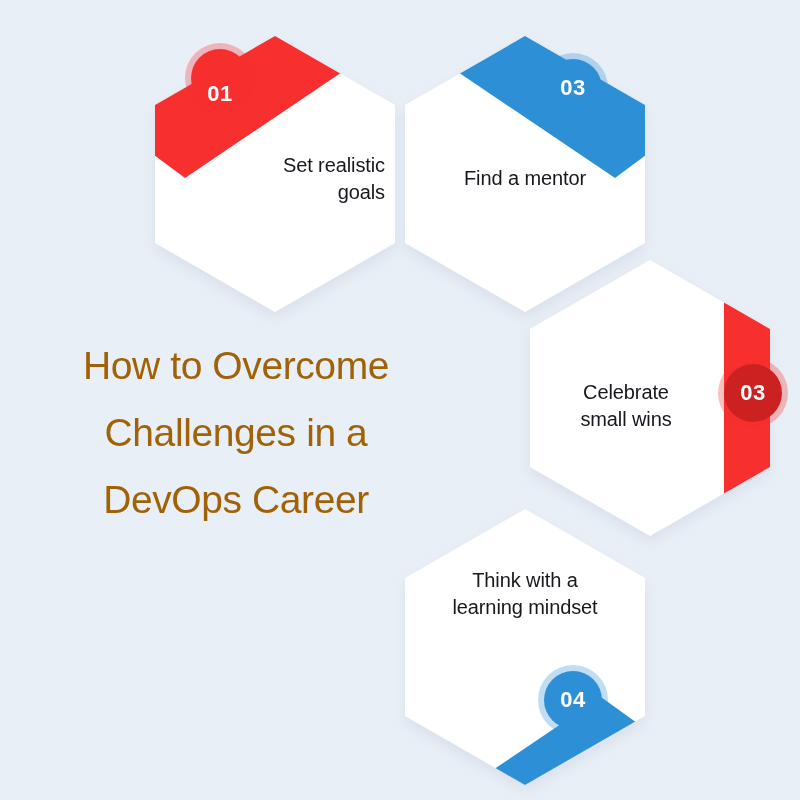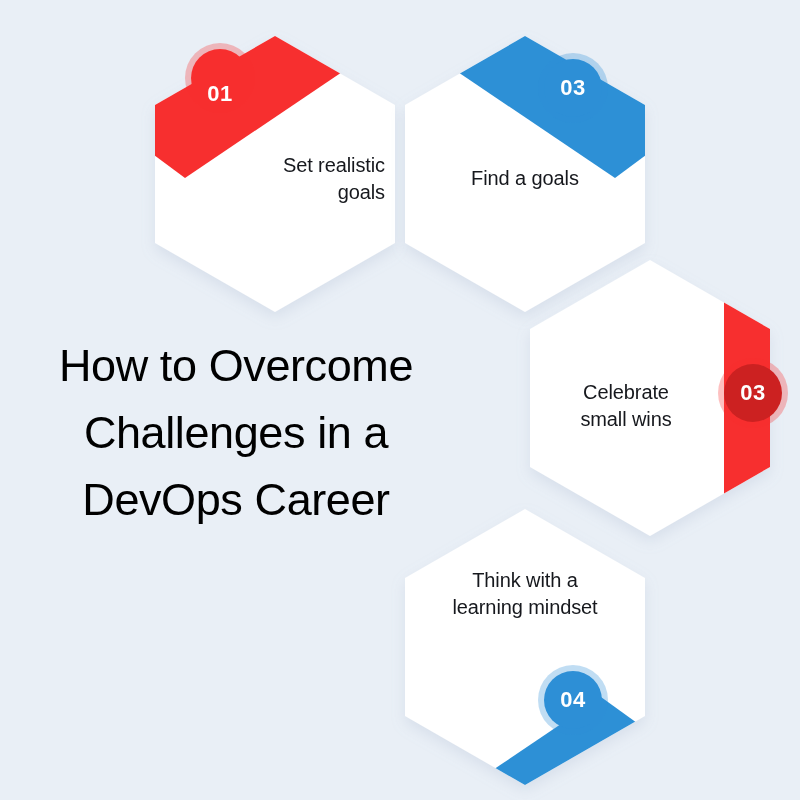--- a/index.html
+++ b/index.html
@@ -28,25 +28,25 @@
   #title-block {
     position: absolute;
     left: 0px;
     top: 332px;
     width: 472px;
     text-align: center;
     z-index: 30;
   }
   #title-block .title-line {
     display: block;
-    font-size: 45px;
+    font-size: 39px;
     line-height: 67px;
     font-weight: 500;
     letter-spacing: -0.4px;
-    color: #000000;
+    color: #a16207;
     white-space: nowrap;
   }
 
   
   .hex-card {
     position: absolute;
     width: 240px;
     height: 276px;
   }
   .hex-svg {
@@ -158,21 +158,21 @@
         <filter id="sh2" x="-30%" y="-30%" width="160%" height="160%">
           <feDropShadow dx="0" dy="6" stdDeviation="7" flood-color="#9aa9c4" flood-opacity="0.22"></feDropShadow>
         </filter>
       </defs>
       <polygon points="120,0 240,69 240,207 120,276 0,207 0,69" fill="#ffffff" filter="url(#sh2)"></polygon>
       <g clip-path="url(#clip2)">
         <polygon points="116,-22 280,90 210,142 44,30" fill="#2d90d6"></polygon>
       </g>
     </svg>
     <div class="hex-label">
-      <span>Find a goals</span>
+      <span>Find a mentor</span>
     </div>
   </div>
   <div class="badge" id="badge-2" style="background:#2d90d6;">
     <span class="halo" style="background:#2d90d6;"></span>
     <span class="badge-num">03</span>
   </div>
 
   <div class="hex-card" id="hex-3">
     <svg class="hex-svg" viewBox="0 0 240 276">
       <defs>

